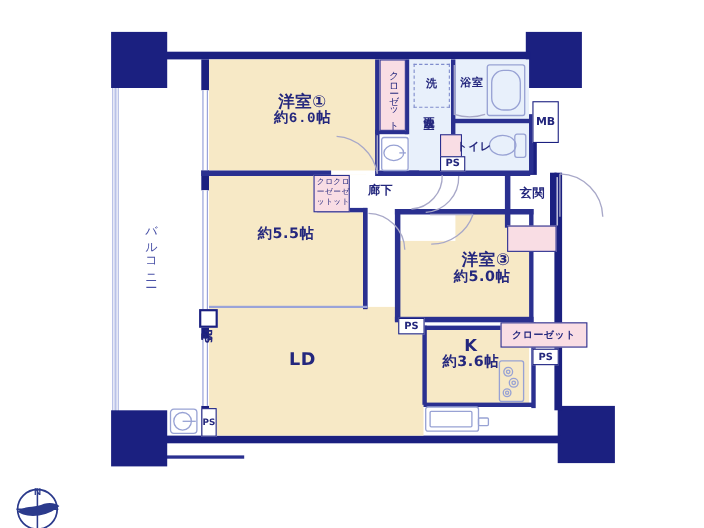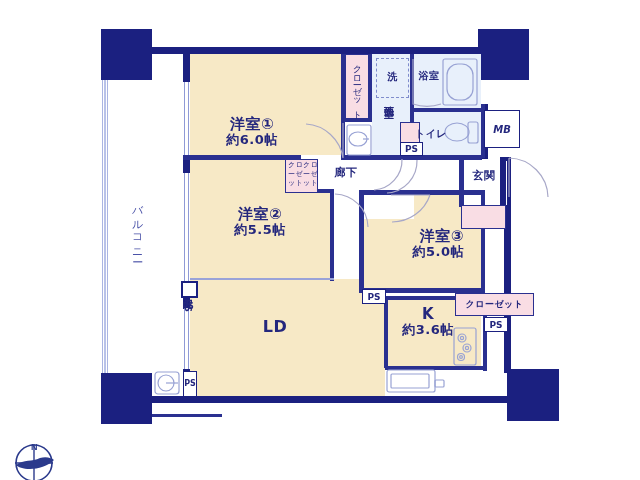--- a/index.html
+++ b/index.html
@@ -216,39 +216,38 @@
     <path class="swing" d="M1 1 L40 1 M40 1 A40 40 0 0 1 2 28"></path>
   </svg>
   <svg class="abs" style="left:508px;top:157px;width:42px;height:42px;" viewBox="0 0 42 42">
     <path class="swing" d="M1 1 L1 40 M1 1 A40 40 0 0 1 40 40"></path>
   </svg>
   <svg class="abs" style="left:384px;top:159px;width:34px;height:36px;" viewBox="0 0 34 36">
     <path class="swing" d="M33 1 A32 32 0 0 1 3 34"></path>
   </svg>
 
   <div class="tag" style="left:400px;top:142px;width:23px;height:14px;font-size:9px;">PS</div>
-  <div class="tag" style="left:484px;top:110px;width:36px;height:38px;font-size:10px;font-style:italic;">MB</div>
+  <div class="tag" style="left:484px;top:92px;width:24px;height:38px;font-size:10px;">MB</div>
   <div class="tag" style="left:362px;top:289px;width:24px;height:15px;font-size:9px;">PS</div>
   <div class="tag" style="left:484px;top:317px;width:24px;height:15px;font-size:9px;">PS</div>
   <div class="tag" style="left:182px;top:295px;width:12px;height:24px;font-size:8px;
               flex-direction:column;line-height:1;border:none;background:transparent;">PS</div>
   <div class="abs" style="left:181px;top:281px;width:17px;height:17px;border:2px solid #1b2080;background:#fff;"></div>
   <div class="tag" style="left:183px;top:371px;width:14px;height:26px;font-size:8px;
               flex-direction:column;line-height:1.05;">PS</div>
 
   <div class="lbl" style="left:183px;top:299px;font-size:9px;font-weight:700;letter-spacing:0;
               writing-mode:vertical-rl;">PS</div>
 
-  <div class="lbl" style="left:212px;top:84px;width:80px;font-size:15px;margin-top:32px;">
+  <div class="lbl" style="left:235px;top:84px;width:80px;font-size:15px;">
     <span class="nm">洋室①</span>
-    <span class="sz" style="font-size:13px;">約6.0帖</span>
+    <span class="sz" style="font-size:13px;font-family:Liberation Mono, monospace;">約6.0帖</span>
   </div>
 
   <div class="lbl" style="left:220px;top:206px;width:80px;font-size:15px;">
-    <span class="nm">洋室②</span>
     <span class="sz" style="font-size:13px;">約5.5帖</span>
   </div>
 
   <div class="lbl" style="left:384px;top:228px;width:80px;font-size:15px;text-align:right;">
     <span class="nm">洋室③</span>
     <span class="sz" style="font-size:13px;">約5.0帖</span>
   </div>
 
   <div class="lbl" style="left:230px;top:318px;width:90px;font-size:16px;">
     <span class="nm">LD</span>

